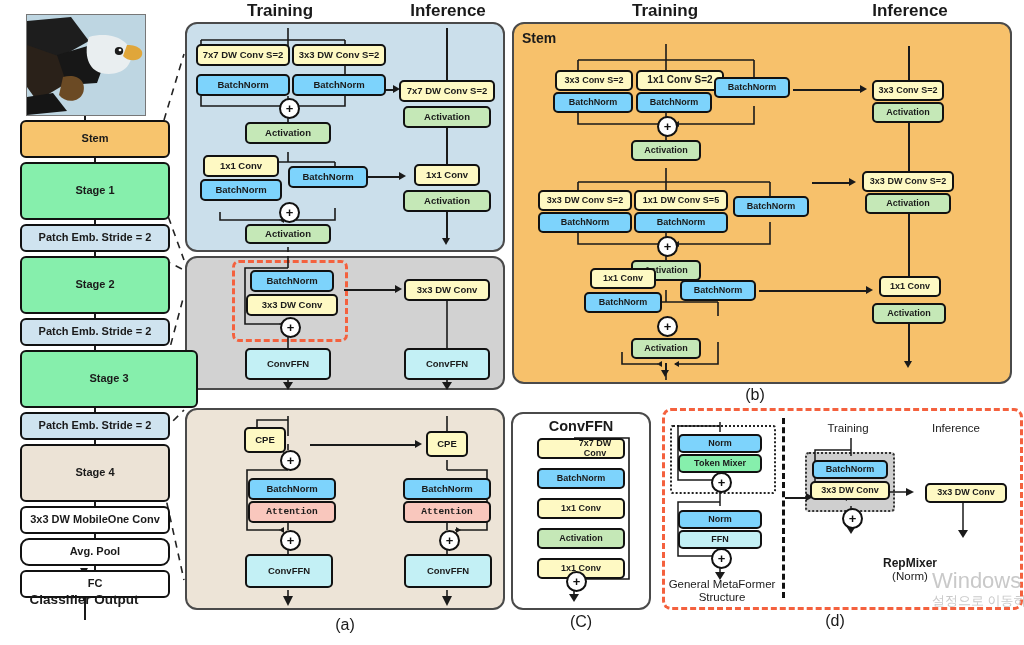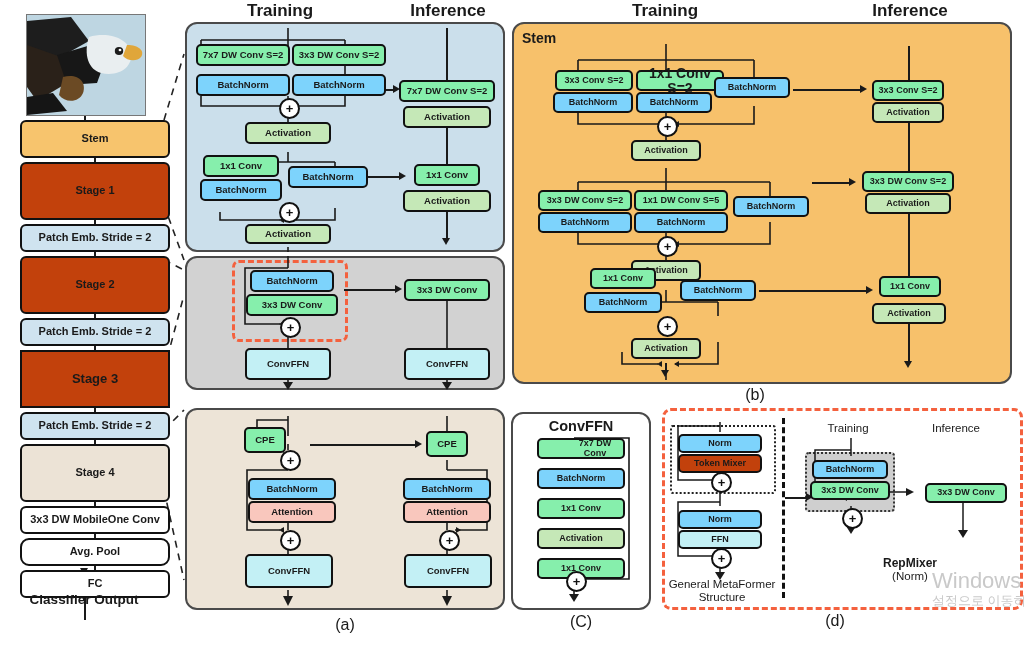--- a/index.html
+++ b/index.html
@@ -4,26 +4,26 @@
 <style>
   html,body{margin:0;padding:0;background:#fff;}
   body{width:1024px;height:645px;position:relative;overflow:hidden;
        font-family:"Liberation Sans",sans-serif;color:#1a1a1a;}
   .abs{position:absolute;box-sizing:border-box;}
 
   
   .node{position:absolute;box-sizing:border-box;border:2px solid #111;border-radius:5px;
         display:flex;align-items:center;justify-content:center;text-align:center;
         font-size:9.5px;font-weight:600;line-height:1.05;z-index:6;background:#fff;}
-  .pink{background:#86efac;}
+  .pink{background:#fef9c3;}
   .yellow{background:#7dd3fc;}
   .green{background:#c5e8b7;}
   .cyan{background:#c3f0f5;}
-  .salmon{background:#f9c7bd;}
-  .grayn{background:#c2410c;}
+  .salmon{background:#f9c7bd;font-family:Liberation Mono, monospace;}
+  .grayn{background:#86efac;}
   .whiten{background:#fff;}
   .orangen{background:#f7c46d;}
   .blueen{background:#cfe3ef;}
   .beigen{background:#ece3d6;}
 
   
   .panel{position:absolute;box-sizing:border-box;border:2px solid #4a4a4a;border-radius:12px;z-index:1;}
   .p-blue{background:#cbdfeb;}
   .p-gray{background:#d2d2d2;}
   .p-beige{background:#ede4d7;}
@@ -89,21 +89,21 @@
     <div class="node orangen" style="left: 20px; top: 120px; width: 150px; height: 38px; font-size: 11px; border-radius: 6px;">Stem</div>
     <div class="ln lnv" style="left: 94px; top: 157px; height: 5px;"></div>
     <div class="node grayn" style="left: 20px; top: 162px; width: 150px; height: 58px; font-size: 11px; border-radius: 6px;">Stage 1</div>
     <div class="ln lnv" style="left: 94px; top: 219px; height: 5px;"></div>
     <div class="node blueen" style="left: 20px; top: 224px; width: 150px; height: 28px; font-size: 11px; border-radius: 6px;">Patch Emb. Stride = 2</div>
     <div class="ln lnv" style="left: 94px; top: 251px; height: 5px;"></div>
     <div class="node grayn" style="left: 20px; top: 256px; width: 150px; height: 58px; font-size: 11px; border-radius: 6px;">Stage 2</div>
     <div class="ln lnv" style="left: 94px; top: 313px; height: 5px;"></div>
     <div class="node blueen" style="left: 20px; top: 318px; width: 150px; height: 28px; font-size: 11px; border-radius: 6px;">Patch Emb. Stride = 2</div>
     <div class="ln lnv" style="left: 94px; top: 345px; height: 5px;"></div>
-    <div class="node grayn" style="left: 20px; top: 350px; width: 150px; height: 58px; font-size: 13px; border-radius: 0;">Stage 3</div>
+    <div class="node grayn" style="left: 20px; top: 350px; width: 178px; height: 58px; font-size: 11px; border-radius: 6px;">Stage 3</div>
     <div class="ln lnv" style="left: 94px; top: 407px; height: 5px;"></div>
     <div class="node blueen" style="left: 20px; top: 412px; width: 150px; height: 28px; font-size: 11px; border-radius: 6px;">Patch Emb. Stride = 2</div>
     <div class="ln lnv" style="left: 94px; top: 439px; height: 5px;"></div>
     <div class="node beigen" style="left: 20px; top: 444px; width: 150px; height: 58px; font-size: 11px; border-radius: 6px;">Stage 4</div>
     <div class="ln lnv" style="left: 94px; top: 501px; height: 5px;"></div>
     <div class="node whiten" style="left: 20px; top: 506px; width: 150px; height: 28px; font-size: 11px; border-radius: 6px;">3x3 DW MobileOne Conv</div>
     <div class="ln lnv" style="left: 94px; top: 533px; height: 5px;"></div>
     <div class="node whiten" style="left: 20px; top: 538px; width: 150px; height: 28px; font-size: 11px; border-radius: 9px;">Avg. Pool</div>
     <div class="ln lnv" style="left: 94px; top: 565px; height: 5px;"></div>
     <div class="node whiten" style="left: 20px; top: 570px; width: 150px; height: 28px; font-size: 11px; border-radius: 6px;">FC</div>
@@ -282,21 +282,21 @@
   <polygon points="167,219 167,225 162,222" fill="#1a1a1a"></polygon>
   <polygon points="150,339 150,345 145,342" fill="#1a1a1a"></polygon>
   <polygon points="167,339 167,345 162,342" fill="#1a1a1a"></polygon>
 </svg>
 
 <div class="ln lnv" style="left:665px;top:363px;height:10px;"></div>
 <div class="arw arw-d" style="left:661px;top:370px;"></div>
 
 <div class="node pink" style="left:555px;top:70px;width:78px;height:21px;font-size:9px;">3x3 Conv S=2</div>
 <div class="node yellow" style="left:553px;top:92px;width:80px;height:21px;font-size:9px;">BatchNorm</div>
-<div class="node pink" style="left:636px;top:70px;width:88px;height:21px;font-size:14px;">1x1 Conv S=2</div>
+<div class="node pink" style="left:636px;top:70px;width:88px;height:21px;font-size:10px;">1x1 Conv S=2</div>
 <div class="node yellow" style="left:636px;top:92px;width:76px;height:21px;font-size:9px;">BatchNorm</div>
 <div class="node yellow" style="left:714px;top:77px;width:76px;height:21px;font-size:9px;">BatchNorm</div>
 <div class="plus" style="left:657px;top:116px;">+</div>
 <div class="node green" style="left:631px;top:140px;width:70px;height:21px;font-size:9px;">Activation</div>
 
 <div class="node pink" style="left:538px;top:190px;width:94px;height:21px;font-size:9px;">3x3 DW Conv S=2</div>
 <div class="node yellow" style="left:538px;top:212px;width:94px;height:21px;font-size:9px;">BatchNorm</div>
 <div class="node pink" style="left:634px;top:190px;width:94px;height:21px;font-size:9px;">1x1 DW Conv S=5</div>
 <div class="node yellow" style="left:634px;top:212px;width:94px;height:21px;font-size:9px;">BatchNorm</div>
 <div class="node yellow" style="left:733px;top:196px;width:76px;height:21px;font-size:9px;">BatchNorm</div>

